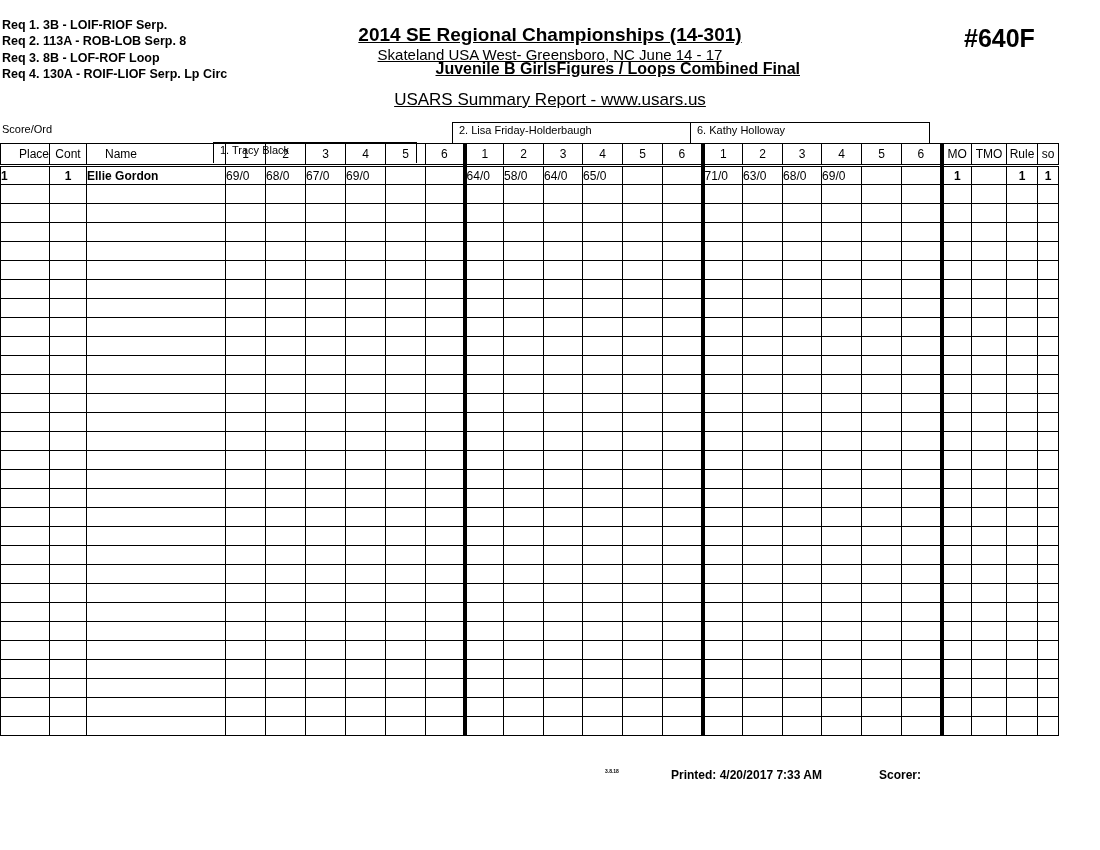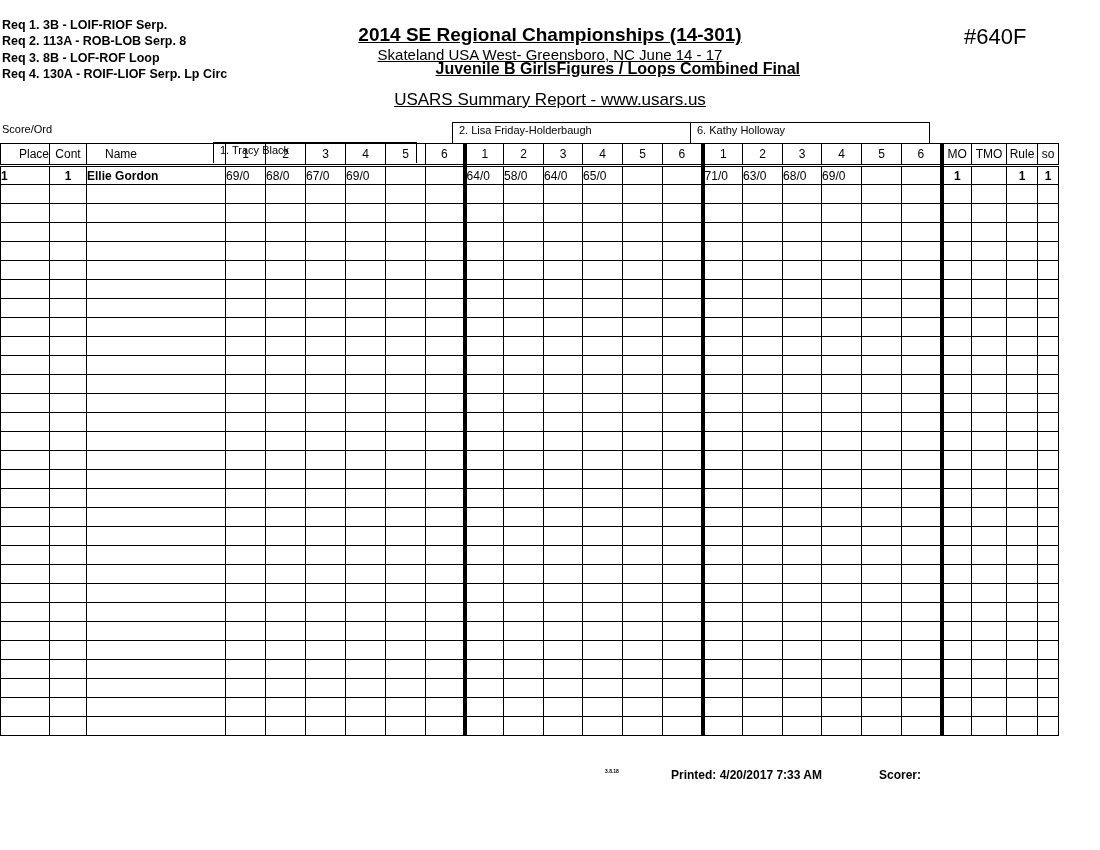--- a/index.html
+++ b/index.html
@@ -4,21 +4,21 @@
 <style>
   html, body { margin:0; padding:0; background:#ffffff; }
   body { width:1100px; height:850px; position:relative; overflow:hidden; font-family:"Liberation Sans", sans-serif; color:#000; }
   .reqs { position:absolute; left:2px; top:17px; font-size:12.5px; font-weight:bold; line-height:16.3px; }
   .reqs div { white-space:nowrap; }
   .hdr { position:absolute; left:300px; width:500px; text-align:center; white-space:nowrap;text-decoration:underline; }
   .h1 { top:24px; font-size:19px; font-weight:bold; }
   .h2 { top:46px; font-size:15px; }
   .h3 { top:60px; font-size:16px; font-weight:bold;text-align:right; }
   .h4 { top:90px; font-size:17px; }
-  .code { position:absolute; left:964px; top:24px; font-size:22px; font-weight:normal; }
+  .code { position:absolute; left:964px; top:24px; font-size:25px; font-weight:bold; }
   .score-ord { position:absolute; left:2px; top:123px; font-size:11px; }
   .judge-box { position:absolute; top:122px; height:21px; border:1px solid #000; border-bottom:none; box-sizing:border-box; font-size:11px; padding:1px 0 0 6px; white-space:nowrap; overflow:hidden; }
   table.grid { position:absolute; left:0; top:143px; border-collapse:collapse; table-layout:fixed; }
   table.grid td, table.grid th { border:1px solid #000; padding:0; height:19px; box-sizing:border-box; overflow:hidden; white-space:nowrap; }
   table.grid th { font-weight:normal; font-size:12px; text-align:center; }
   table.grid th.left { text-align:left; padding-left:18px; }
   table.grid tr.head th { border-bottom:3px double #000; height:22px; }
   table.grid td { font-size:12px; }
   td.bold { font-weight:bold; font-size:13px; }
   td.c { text-align:center; }

